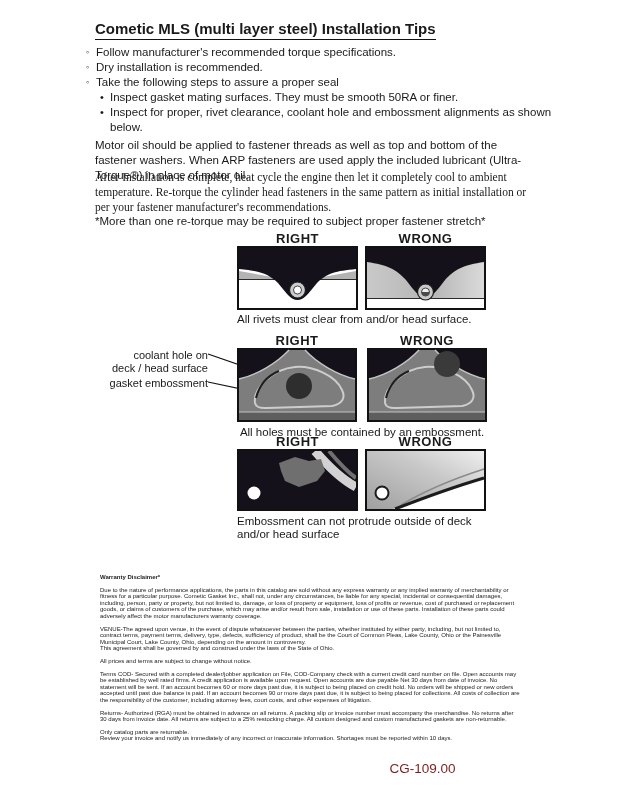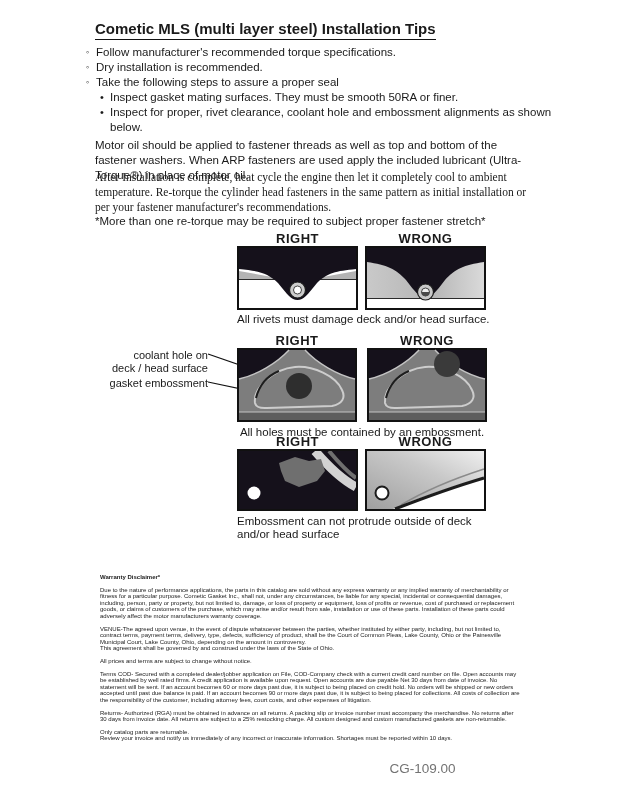--- a/index.html
+++ b/index.html
@@ -26,21 +26,21 @@
   .fig-header{width:121px;text-align:center;font-size:13px;font-weight:bold;letter-spacing:.5px;}
   .caption{font-size:11.5px;line-height:13px;}
   .fig-svg{display:block;}
   .lbl{font-size:11px;line-height:13px;text-align:right;}
   .preline{white-space:pre-line;}
   
   .legal{left:100px;top:574px;width:421px;font-size:6px;line-height:6.6px;color:#222;}
   .legal .lh{font-weight:bold;margin:0 0 6px 0;}
   .legal p{margin:0 0 6px 0;}
   
-  .footer{left:330px;top:761px;width:185px;text-align:center;font-size:13.5px;color:#737373;}
+  .footer{left:330px;top:761px;width:185px;text-align:center;font-size:13.5px;color:#7f1d1d;}
 </style>
 </head>
 <body>
 
 <div id="page">
 
   <div class="abs title">Cometic MLS (multi layer steel) Installation Tips</div>
 
   <div class="abs bullets">
     <div class="b-line">
@@ -93,21 +93,21 @@
     <rect x="1" y="1" width="119" height="62" fill="#ffffff" stroke="#111111" stroke-width="2"></rect>
     <rect x="2" y="16" width="117" height="36" fill="url(#g1w)"></rect>
     <path d="M2,2 H119 V16 C99,19 90,23 80,34 C70,47 67,51 60.5,51 C54,51 51,47 41,34 C31,23 22,19 2,16 Z" fill="#15111b"></path>
     <line x1="2" y1="52.5" x2="119" y2="52.5" stroke="#2a2a2a" stroke-width="1"></line>
     <rect x="2" y="53.5" width="117" height="8.5" fill="#ffffff"></rect>
     <circle cx="60.5" cy="46" r="8" fill="#c9c9c9" stroke="#1a1a1a" stroke-width="1.2"></circle>
     <circle cx="60.5" cy="46" r="4" fill="#eeeeee" stroke="#1a1a1a" stroke-width="0.8"></circle>
     <path d="M56.5,46 A4,4 0 0 0 64.5,46 Z" fill="#4a4a4a"></path>
   </svg>
 
-  <div class="abs caption" style="left:237px;top:313px;width:300px;">All rivets must damage deck and/or head surface.</div>
+  <div class="abs caption" style="left:237px;top:313px;width:300px;">All rivets must clear from and/or head surface.</div>
 
   <div class="abs fig-header" style="left:237px;top:333px;width:120px;">RIGHT</div>
   <div class="abs fig-header" style="left:367px;top:333px;width:120px;">WRONG</div>
 
   <div class="abs lbl preline" style="left:100px;top:341px;width:108px;margin-top:8px;">coolant hole on
 deck / head surface</div>
   <div class="abs lbl" style="left:100px;top:377px;width:108px;">gasket embossment</div>
 
   <svg class="abs" style="left:205px;top:348px;pointer-events:none;" width="100" height="52" viewBox="0 0 100 52">
     <line x1="3" y1="6" x2="95" y2="38" stroke="#111" stroke-width="1.2"></line>

